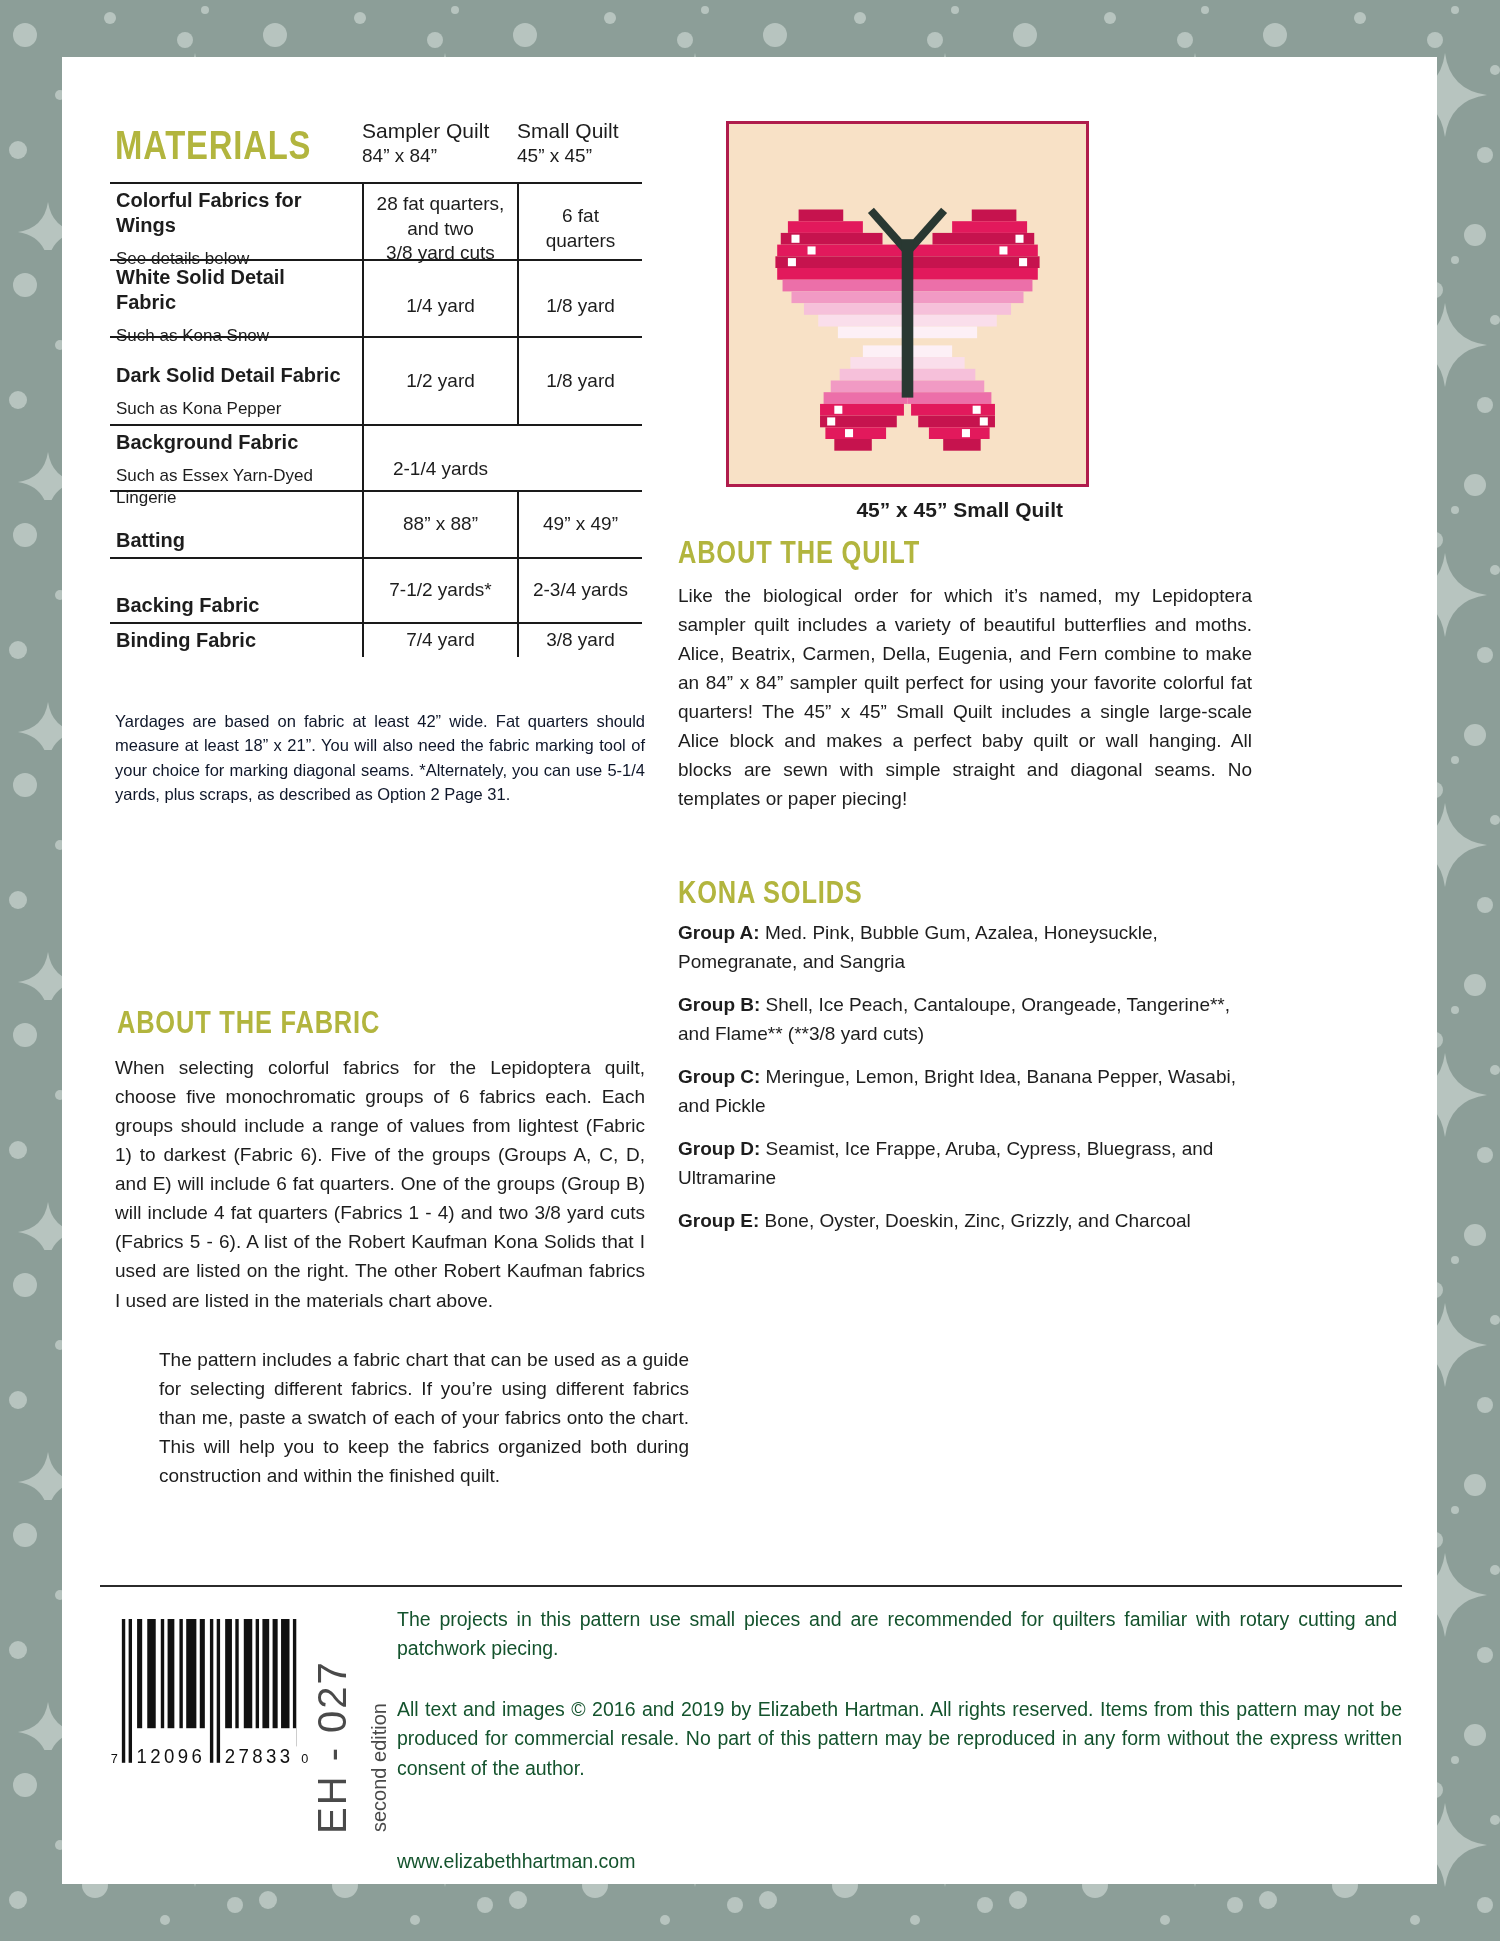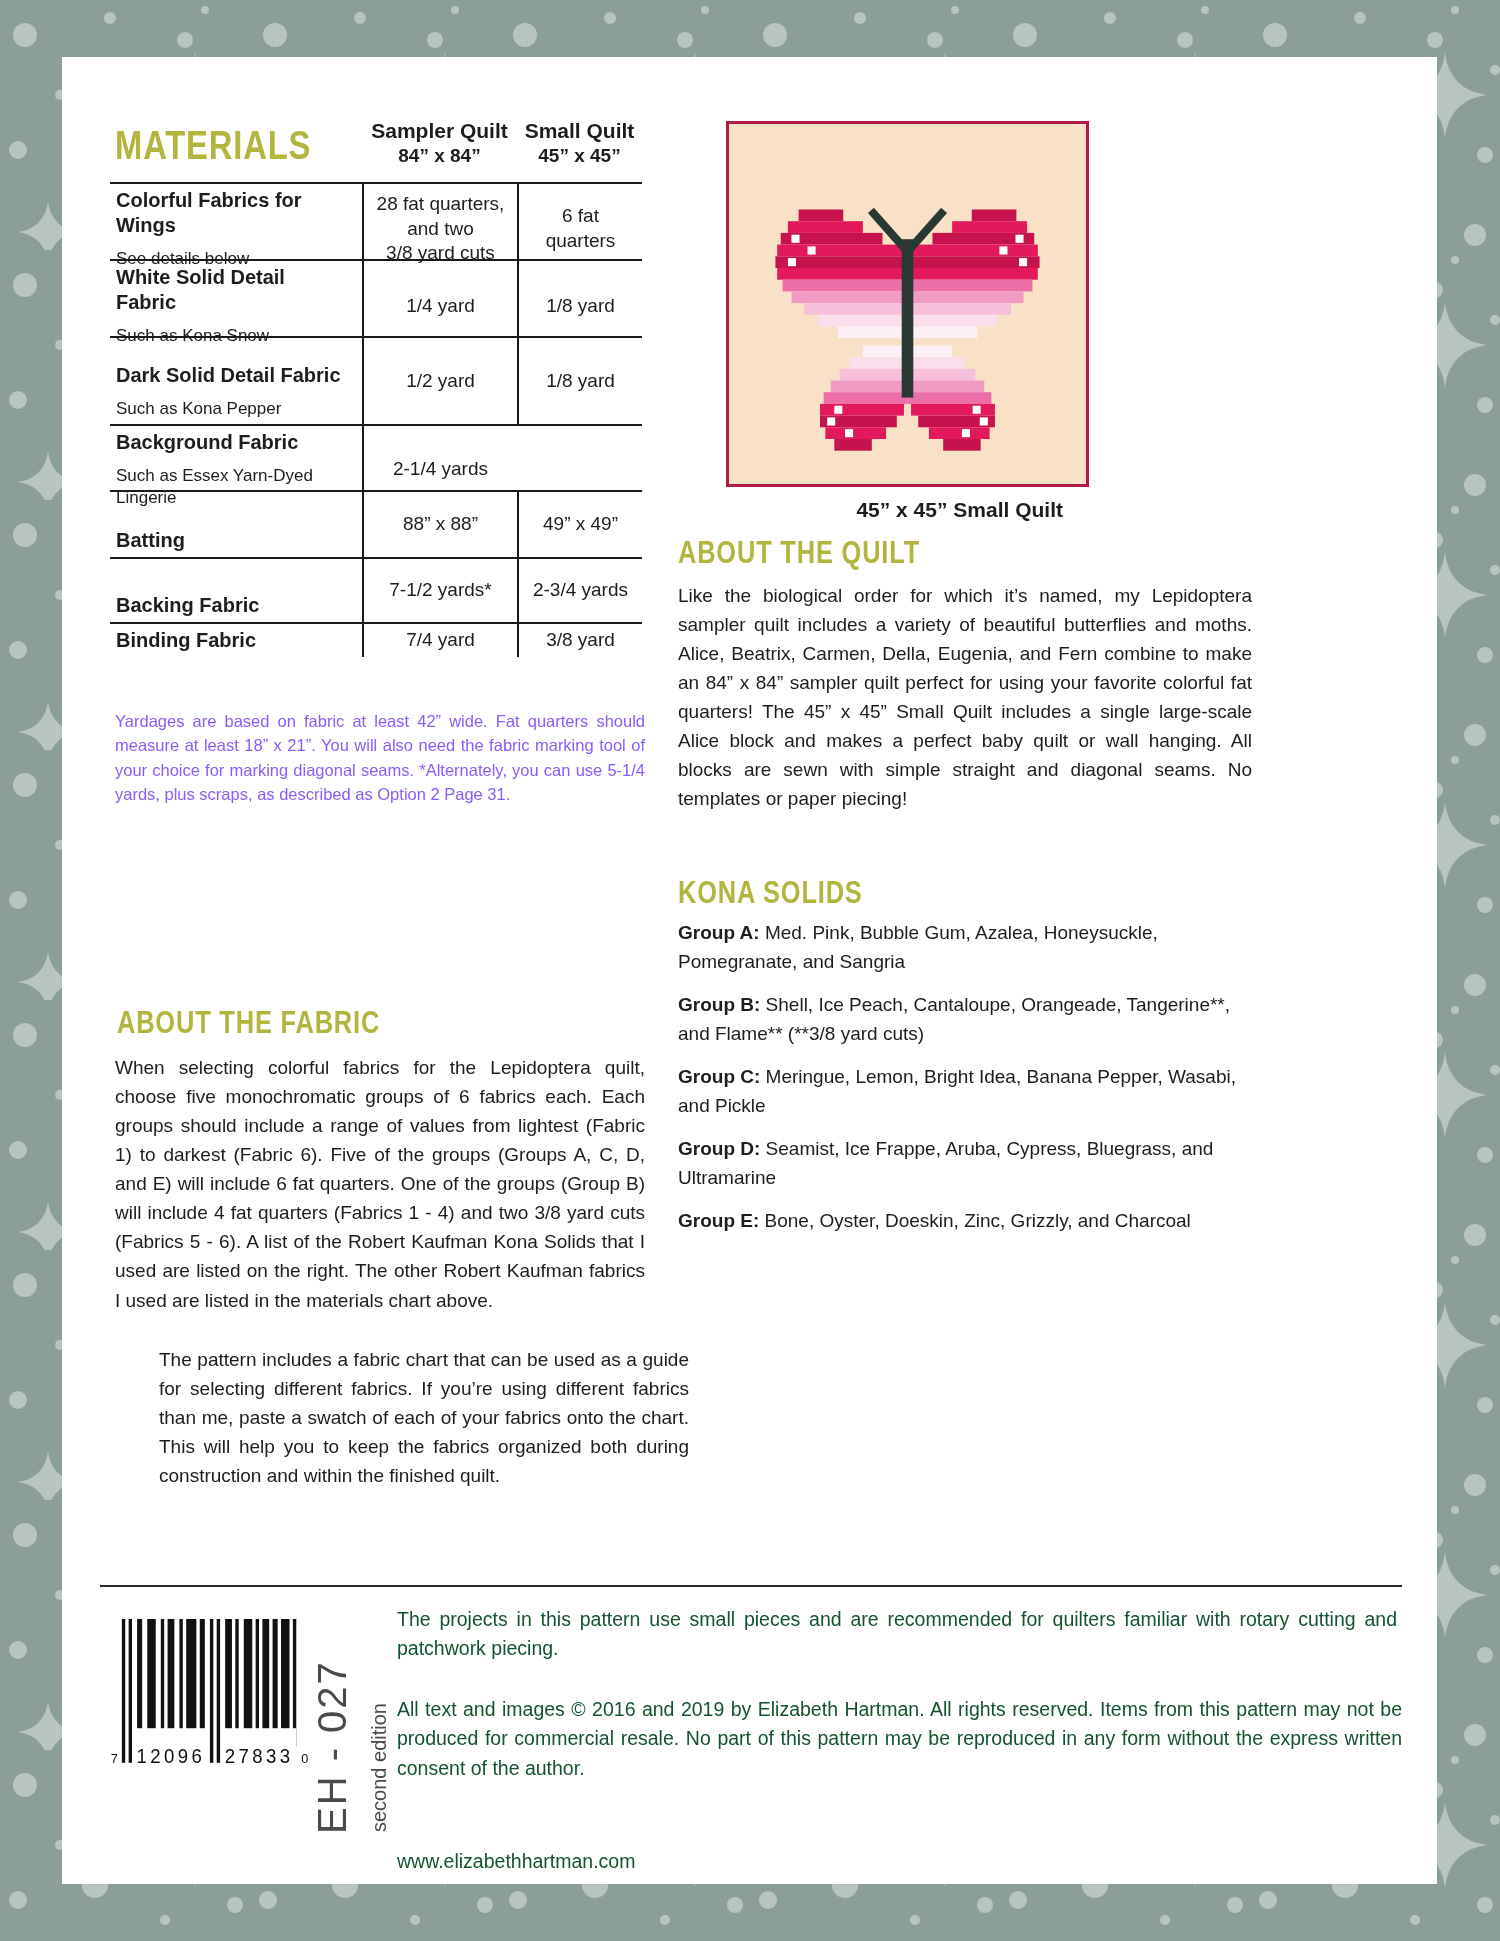--- a/index.html
+++ b/index.html
@@ -17,42 +17,42 @@
   .abs{position:absolute;}
   .sec-title{
     color:#b2b53e;font-weight:bold;letter-spacing:1px;
     transform:scaleX(.82);transform-origin:0 50%;white-space:nowrap;
   }
   #materials-title{left:53px;top:66px;font-size:40px;}
   
   .mat-table{left:48px;top:61px;width:532px;}
   .trow,.thead{display:grid;grid-template-columns:252px 155px 125px;}
   .thead{height:64px;}
-  .th{display:flex;flex-direction:column;justify-content:flex-start;align-items:center;font-weight:bold;}
+  .th{display:flex;flex-direction:column;justify-content:flex-start;align-items:flex-start;font-weight:normal;}
   .th .tn{font-size:21px;line-height:1.25;}
   .th .ts{font-size:19px;line-height:1.3;}
   .trow{border-top:2px solid #1a1a1a;}
   .trow:first-of-type{border-top:none;}
   .trow:nth-of-type(1){height:87px;}
   .trow:nth-of-type(2){height:75px;}
   .trow:nth-of-type(3){height:75px;}
   .trow:nth-of-type(4){height:86px;}
   .trow:nth-of-type(5){height:64px;}
   .trow:nth-of-type(6){height:65px;}
   .trow:nth-of-type(7){height:63px;}
   .tlabel{display:flex;flex-direction:column;justify-content:flex-end;padding:4px 14px 4px 6px;}
   .tname{font-weight:bold;font-size:20px;line-height:1.25;}
   .tsub{font-size:17px;line-height:1.3;margin-top:10px;}
   .tval{
     border-left:2px solid #1a1a1a;display:flex;align-items:center;justify-content:center;
     text-align:center;font-size:19px;line-height:1.3;white-space:pre-line;padding:2px 6px;
   }
   .footnote{
     left:53px;top:652px;width:530px;font-size:16.5px;line-height:1.48;
-    text-align:justify;color:#8b5cf6;
+    text-align:justify;color:#0f172a;
   }
   
   #about-fabric-title{left:55px;top:948px;font-size:31px;}
   .para{font-size:19px;line-height:1.53;text-align:justify;}
   #about-fabric-p1{left:53px;top:996px;width:530px;}
   #about-fabric-p2{left:53px;top:1288px;width:530px;margin-left:44px;}
   
   .quilt-img{
     left:664px;top:64px;width:357px;height:360px;
     background:#f8e1c6;border:3px solid #b01c4c;

